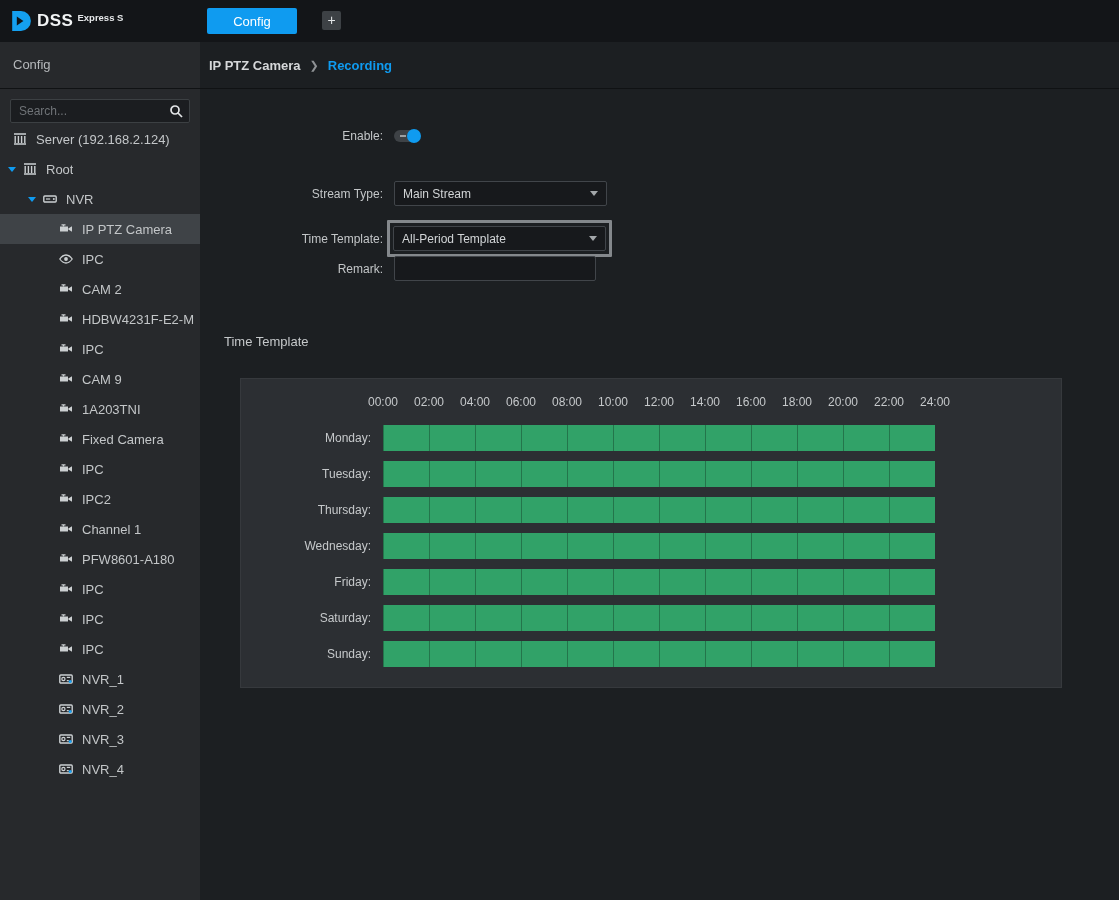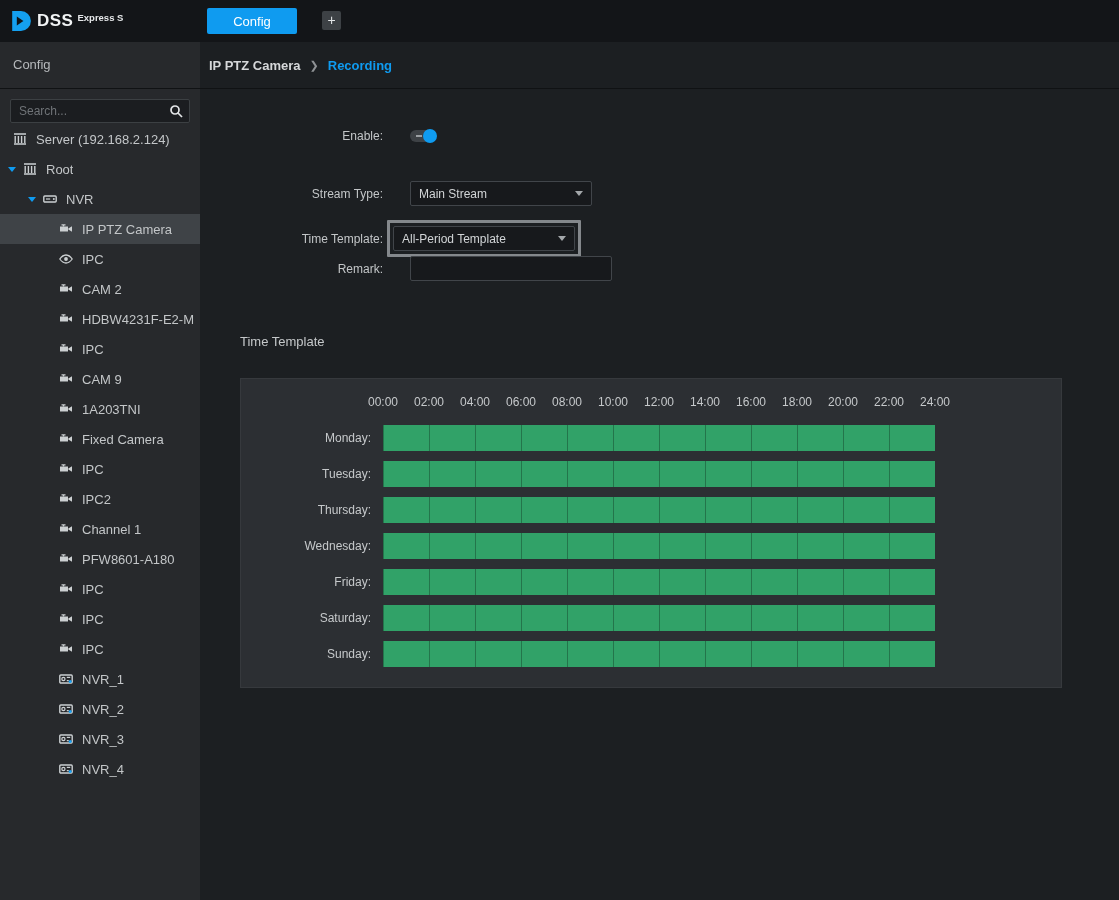--- a/index.html
+++ b/index.html
@@ -45,39 +45,39 @@
     padding-left:9px;gap:9px;}
   .bc-parent{color:#d6d8da;font-size:13px;font-weight:600;cursor:pointer;}
   .bc-sep{color:#8f9295;font-size:11px;}
   .bc-current{color:var(--accent,#0f9bf0);font-size:13px;font-weight:600;}
   .content{position:absolute;top:46px;left:0;right:0;bottom:0;}
   .form-row{position:absolute;left:0;display:flex;align-items:center;height:25px;}
   .row-enable{top:35px;}
   .row-stream{top:93px;}
   .row-template{top:132px;height:37px;}
   .row-remark{top:168px;}
-  .flabel{width:183px;text-align:right;margin-right:27px;font-size:12px;color:#c3c6c8;flex:none;}
+  .flabel{width:183px;text-align:right;margin-right:11px;font-size:12px;color:#c3c6c8;flex:none;}
   .row-template .flabel{margin-right:4px;}
   
   .toggle{width:26px;height:12px;border-radius:6px;background:#3e4246;position:relative;display:inline-block;cursor:pointer;}
   .toggle .dash{position:absolute;left:6px;top:5px;width:6px;height:2px;background:#9ca0a3;}
   .toggle .knob{position:absolute;left:-1px;top:-1px;width:14px;height:14px;border-radius:50%;background:#707478;}
   .toggle.on .knob{left:auto;right:-1px;background:var(--accent,#0f9bf0);}
   
-  .dropdown{width:182px;height:25px;box-sizing:border-box;background:#17191c;border:1px solid #41454a;
+  .dropdown{width:213px;height:25px;box-sizing:border-box;background:#17191c;border:1px solid #41454a;
     border-radius:2px;display:flex;align-items:center;justify-content:space-between;
     padding:4px 8px;cursor:pointer;}
   .dd-value{font-size:12px;color:#d2d5d7;white-space:nowrap;overflow:hidden;}
   .caret{width:0;height:0;border-left:4.5px solid transparent;border-right:4.5px solid transparent;
     border-top:5px solid #a3a7aa;margin-left:8px;flex:none;}
   .highlight-box{border:3px solid #84888c;padding:3px;display:inline-block;border-radius:1px;}
   .text-input{width:202px;height:25px;box-sizing:border-box;background:#17191c;border:1px solid #41454a;
     border-radius:2px;color:#d2d5d7;font-size:12px;padding:0 8px;font-family:inherit;outline:none;}
   
-  .section-title{position:absolute;left:40px;top:246px;font-size:13px;color:#c5c8ca;}
+  .section-title{position:absolute;left:24px;top:246px;font-size:13px;color:#c5c8ca;}
   .panel{position:absolute;left:40px;top:290px;width:822px;height:310px;background:#2c2f33;
     border:1px solid #36393d;box-sizing:border-box;}
   .time-labels{position:absolute;left:119px;top:16px;display:flex;}
   .tlab{width:46px;text-align:center;font-size:12px;color:#c6c9cb;flex:none;}
   .sched-rows{position:absolute;left:0;top:41px;right:0;}
   .sched-row{height:36px;display:flex;align-items:center;}
   .day-label{width:130px;text-align:right;margin-right:12px;font-size:12px;color:#c6c9cb;flex:none;}
   .bar{width:552px;height:26px;background-color:var(--bar,#31a268);
     background-image:repeating-linear-gradient(to right,rgba(0,0,0,.28) 0,rgba(0,0,0,.28) 1px,transparent 1px,transparent 46px);
     cursor:pointer;}

